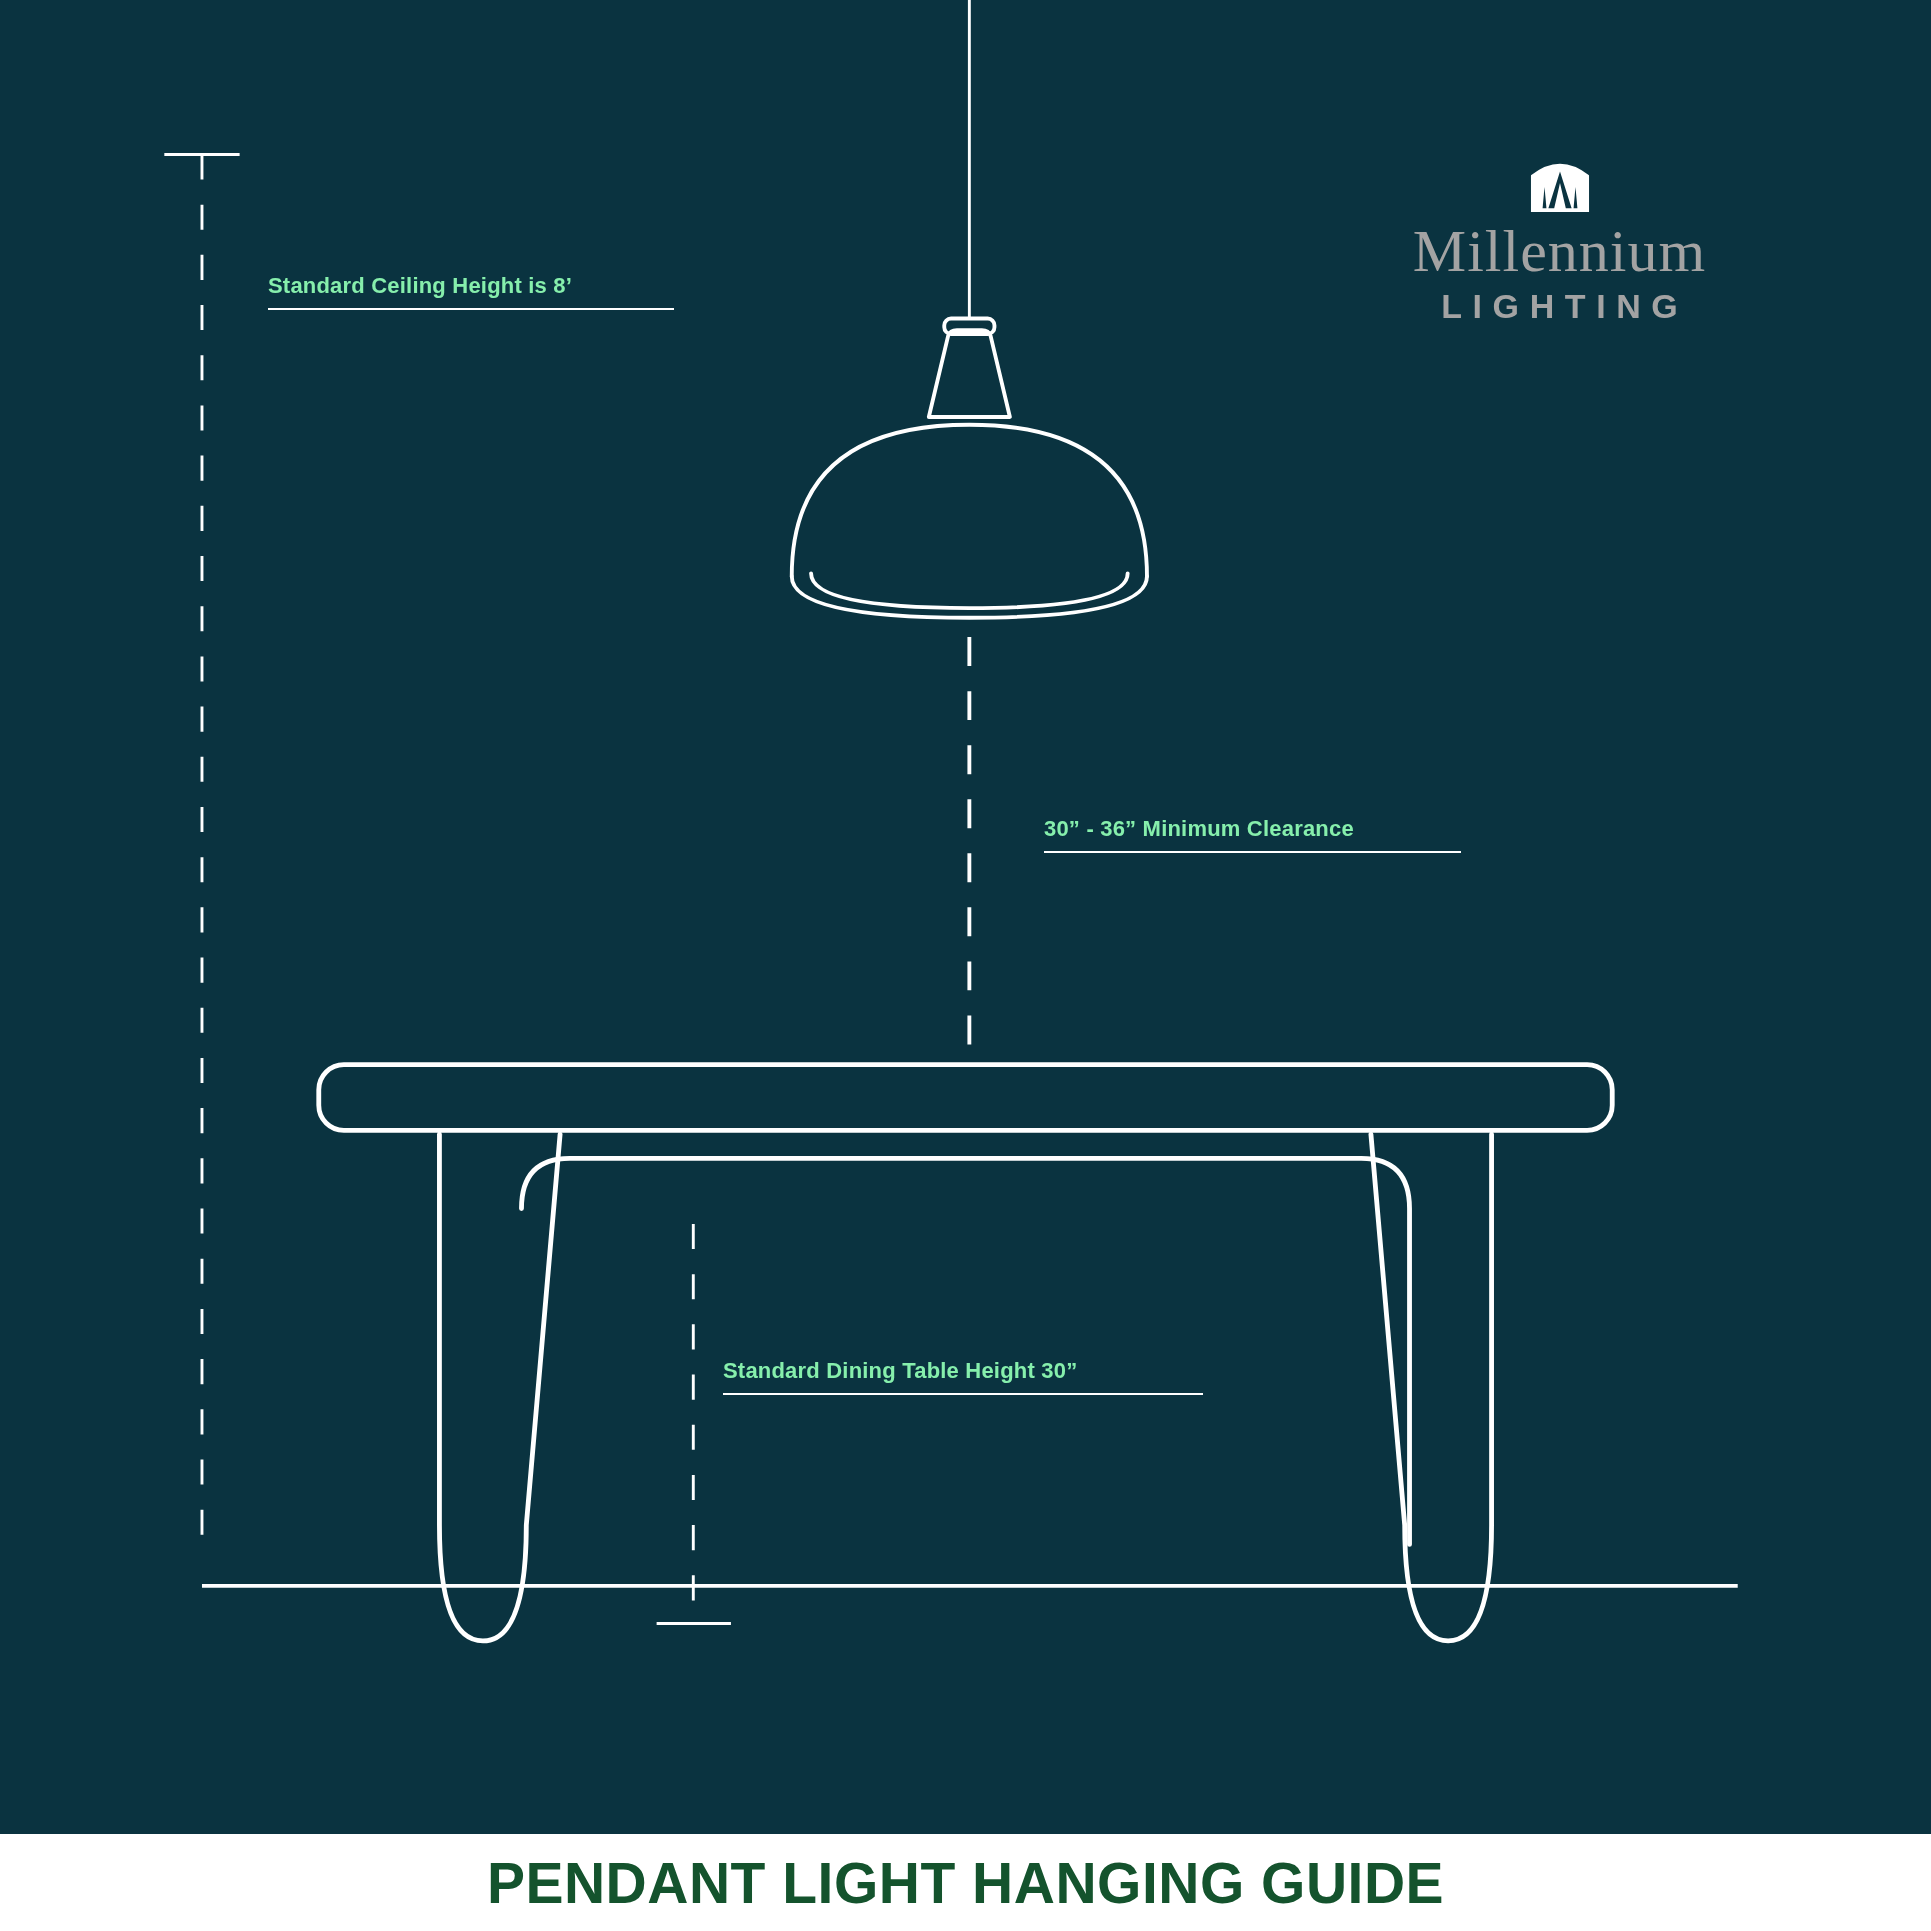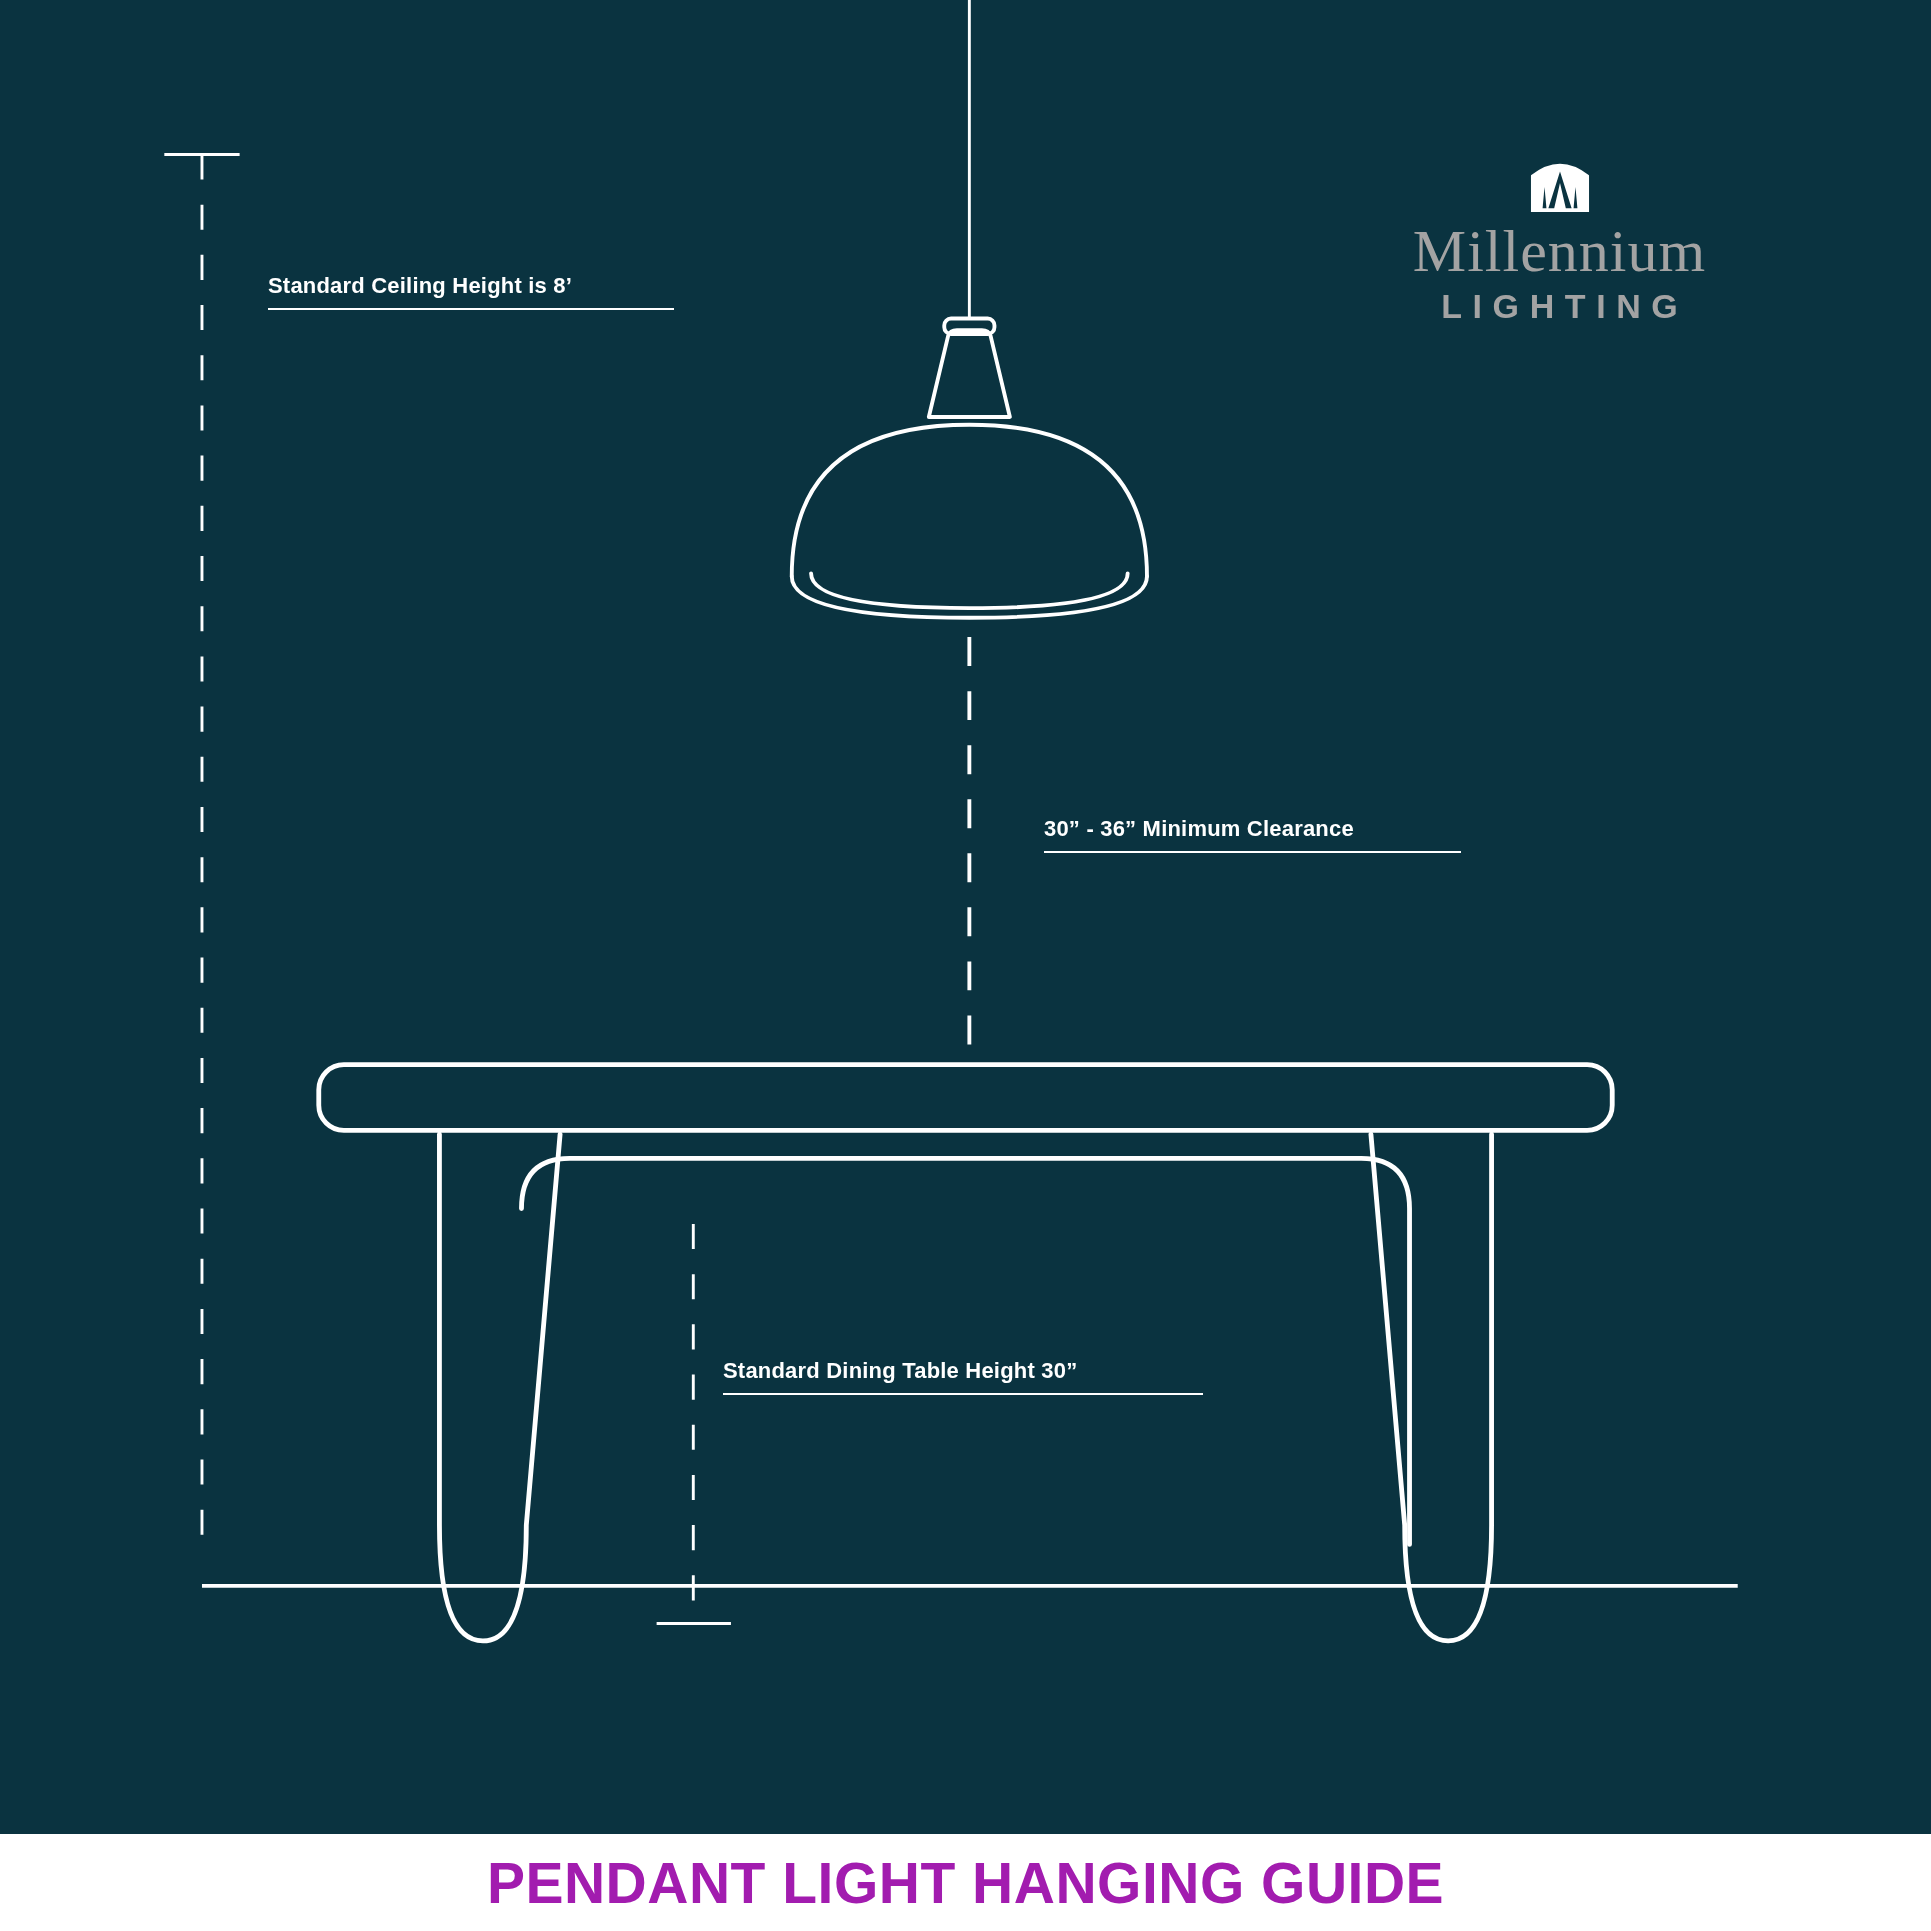--- a/index.html
+++ b/index.html
@@ -21,21 +21,21 @@
   }
   #diagram {
     position: absolute;
     left: 0;
     top: 0;
     width: 1931px;
     height: 1834px;
   }
   .label {
     position: absolute;
-    color: #ffffff;
+    color: #86efac;
     font-weight: bold;
     font-size: 22px;
     letter-spacing: 0.2px;
     white-space: nowrap;
   }
   .label .underline {
     display: block;
     height: 1.9px;
     background: #ffffff;
     margin-top: 8.7px;
@@ -90,21 +90,21 @@
     left: 0;
     top: 1834px;
     width: 1931px;
     height: 97px;
     background: #ffffff;
     display: flex;
     align-items: center;
     justify-content: center;
   }
   #footer-title {
-    color: #a21caf;
+    color: #14532d;
     font-size: 57px;
     font-weight: bold;
     letter-spacing: 0.5px;
     white-space: nowrap;
   }
 </style>
 </head>
 <body>
 
 <div id="stage">

